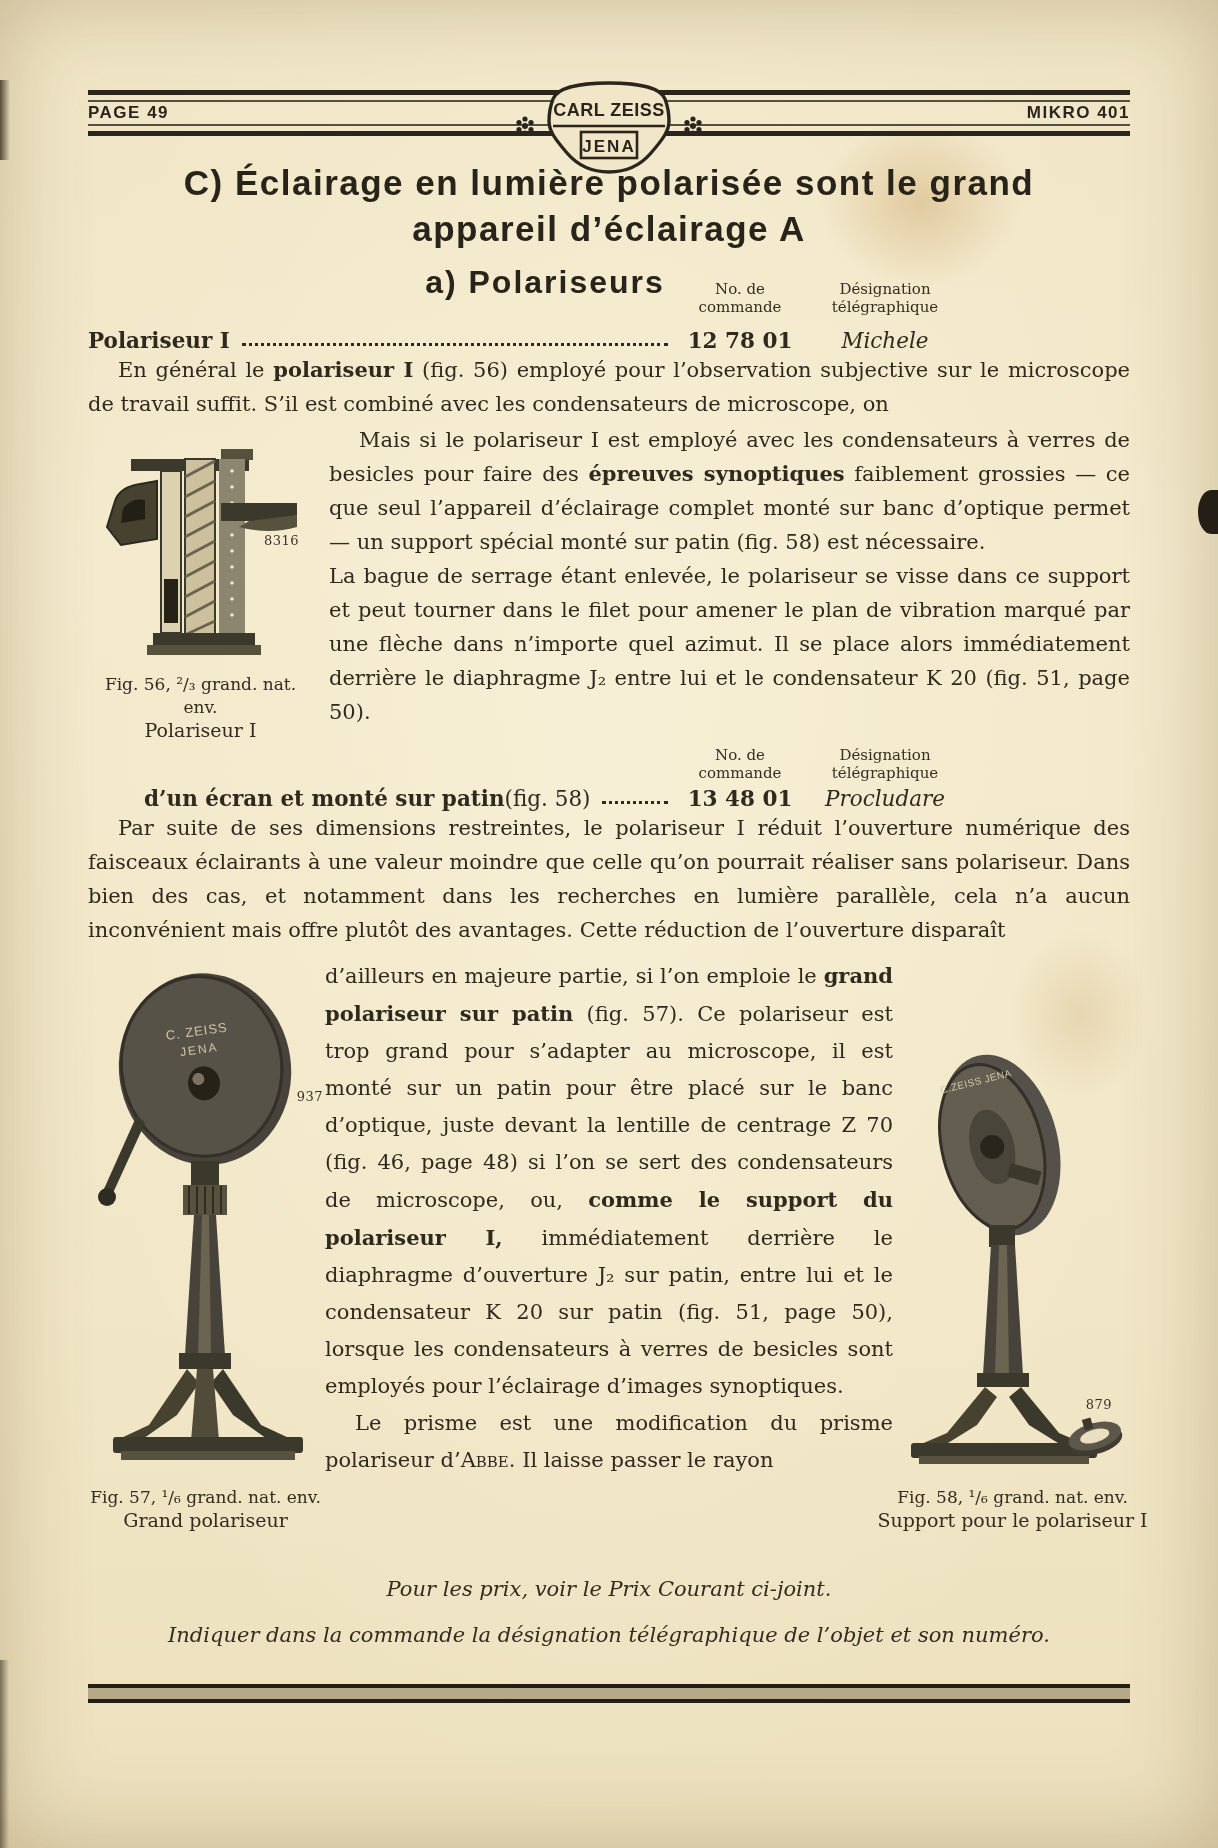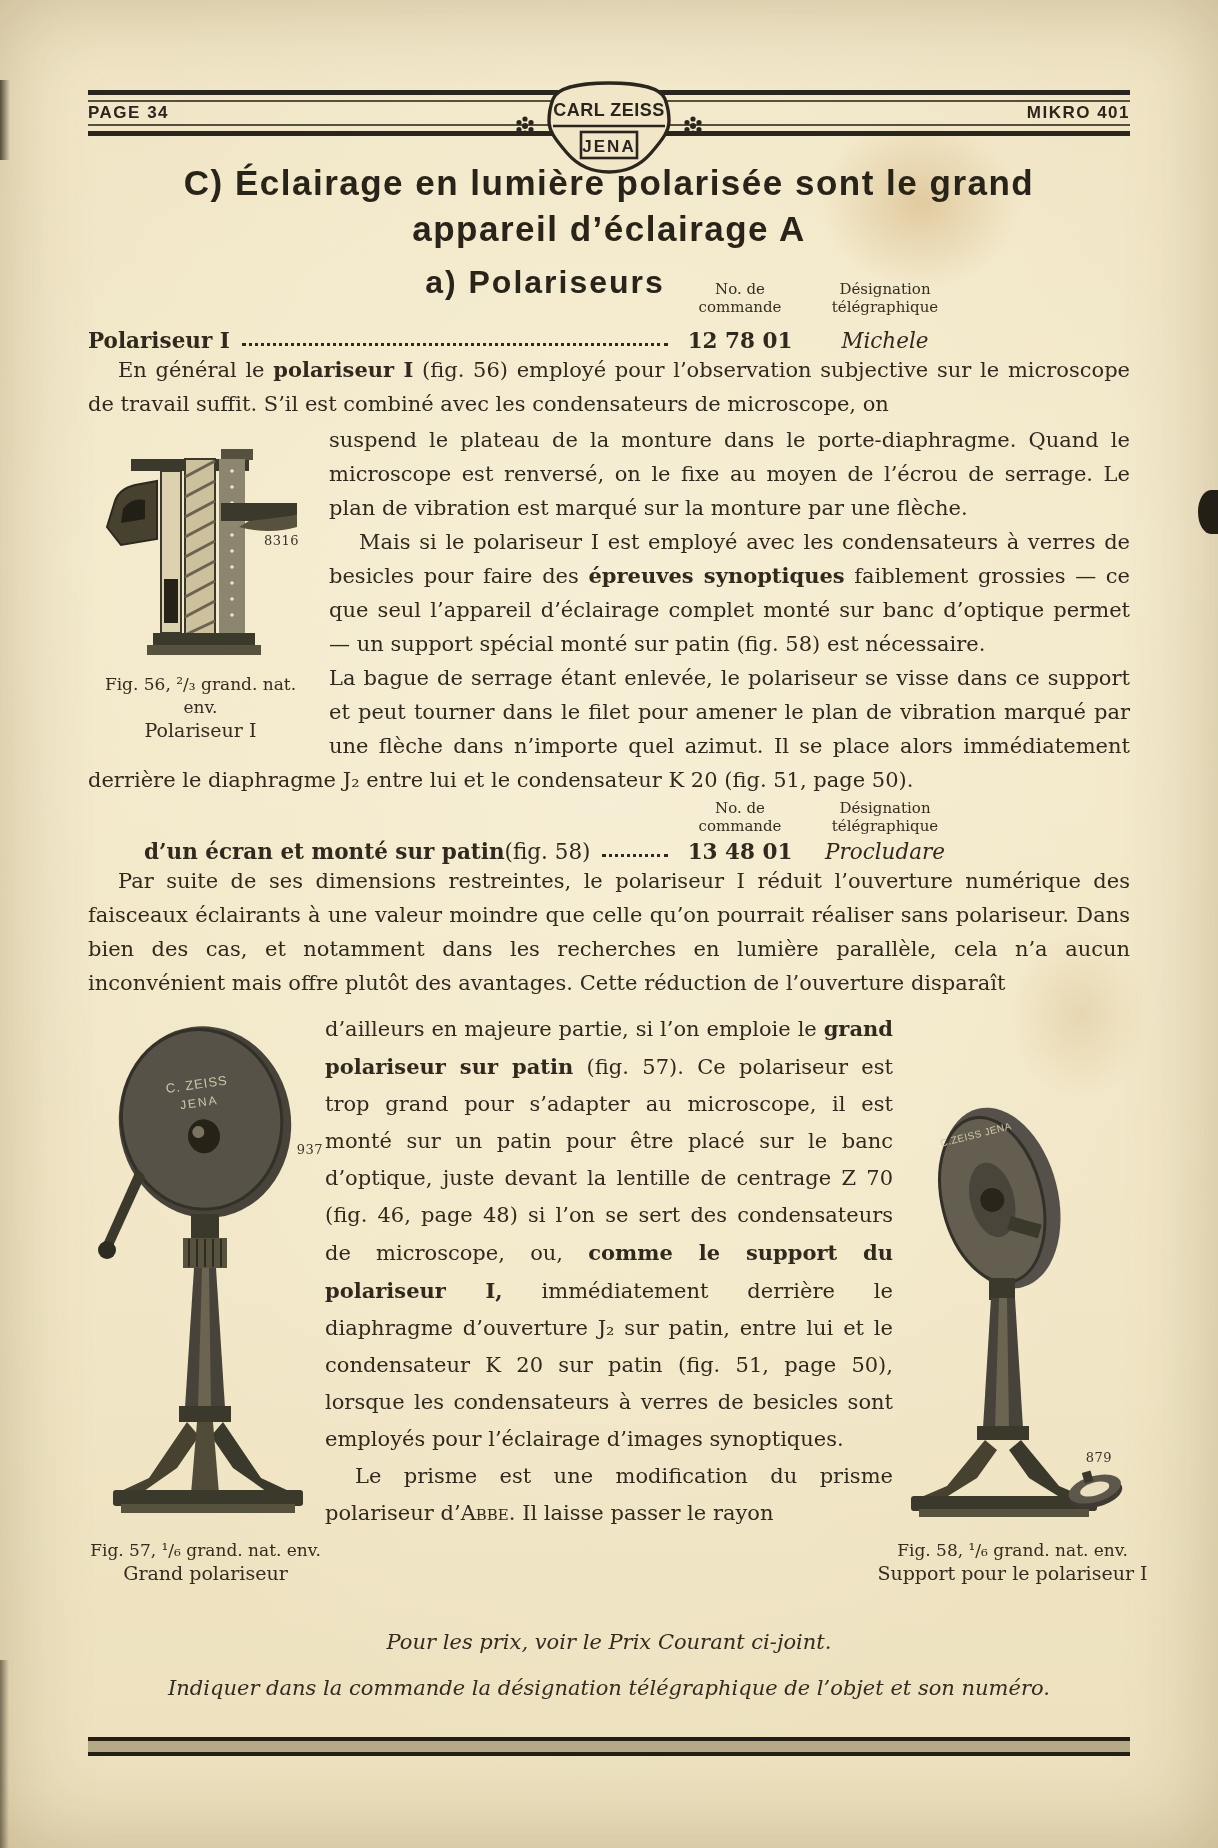--- a/index.html
+++ b/index.html
@@ -97,21 +97,21 @@
   <div class="stain s2"></div>
   <div class="stain s3"></div>
   <div class="edge-left-top"></div>
   <div class="edge-left-bottom"></div>
 
   <div class="content">
 
     <div class="band">
       <div class="rule rule-top"></div>
       <div class="band-row">
-        <span>PAGE 34</span>
+        <span>PAGE 49</span>
         <span>MIKRO 401</span>
       </div>
       <div class="rule rule-bottom"></div>
       <div class="logo-wrap">
         <svg width="212" height="98" viewBox="0 0 212 98">
           <g fill="#2b261d">
             <circle cx="22" cy="48" r="3"></circle>
               <circle cx="22" cy="41" r="2.6"></circle>
               <circle cx="28" cy="44.5" r="2.6"></circle>
             <circle cx="28" cy="51.5" r="2.6"></circle>
@@ -203,21 +203,20 @@
           <path d="M148,90 L196,84 L196,96 Q168,104 138,96 Z" fill="#57523d"></path>
           <rect x="52" y="202" width="102" height="14" fill="#3b382c"></rect>
           <rect x="46" y="214" width="114" height="10" fill="#57523d"></rect>
         </svg>
         <span class="figref">8316</span>
         <figcaption>
           <span>Fig. 56, ²/₃ grand. nat. env.</span>
           <span class="capline2">Polariseur I</span>
         </figcaption>
       </figure>
-      <p class="body"><span>suspend le plateau de la monture dans le porte-diaphragme. Quand le microscope est renversé, on le fixe au moyen de l’écrou de serrage. Le plan de vibration est marqué sur la monture par une flèche.</span></p>
       <p class="body ind"><span>Mais si le polariseur I est employé avec les condensateurs à verres de besicles pour faire des </span><span class="bld">épreuves synoptiques</span><span> faiblement grossies — ce que seul l’appareil d’éclairage complet monté sur banc d’optique permet — un support spécial monté sur patin (fig. 58) est nécessaire.</span></p>
       <p class="body"><span>La bague de serrage étant enlevée, le polariseur se visse dans ce support et peut tourner dans le filet pour amener le plan de vibration marqué par une flèche dans n’importe quel azimut. Il se place alors immédiatement derrière le diaphragme J₂ entre lui et le condensateur K 20 (fig. 51, page 50).</span></p>
       <div class="clear"></div>
     </div>
 
     <div class="entry2">
       <div class="e2row1">
         <span class="spacer"></span>
         <div class="oh">
           <span>No. de</span><br><span>commande</span>

